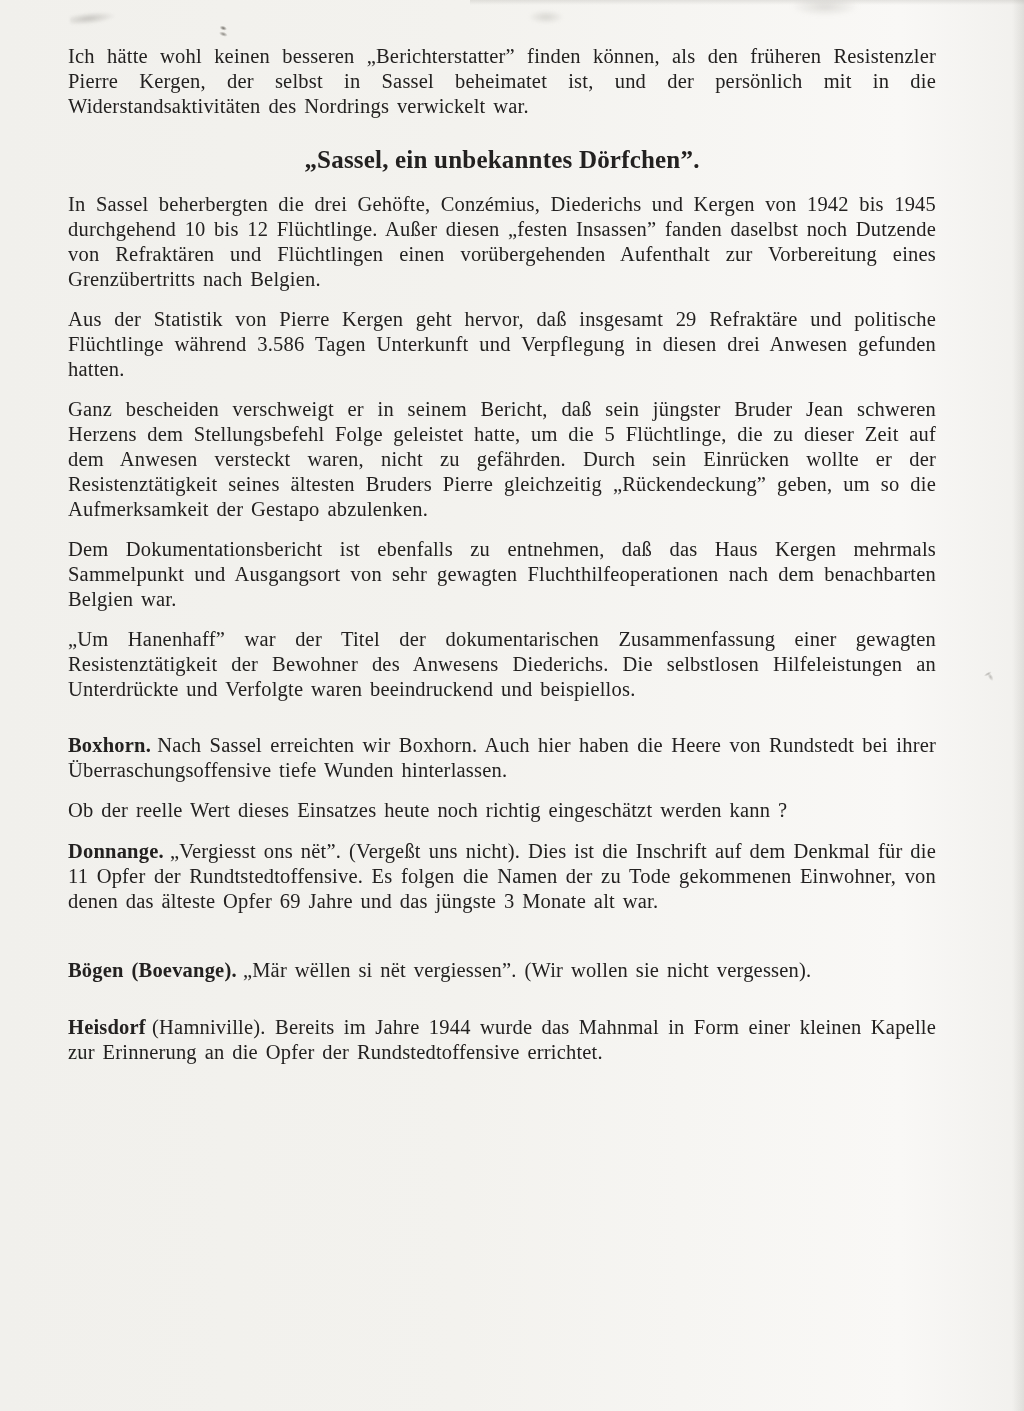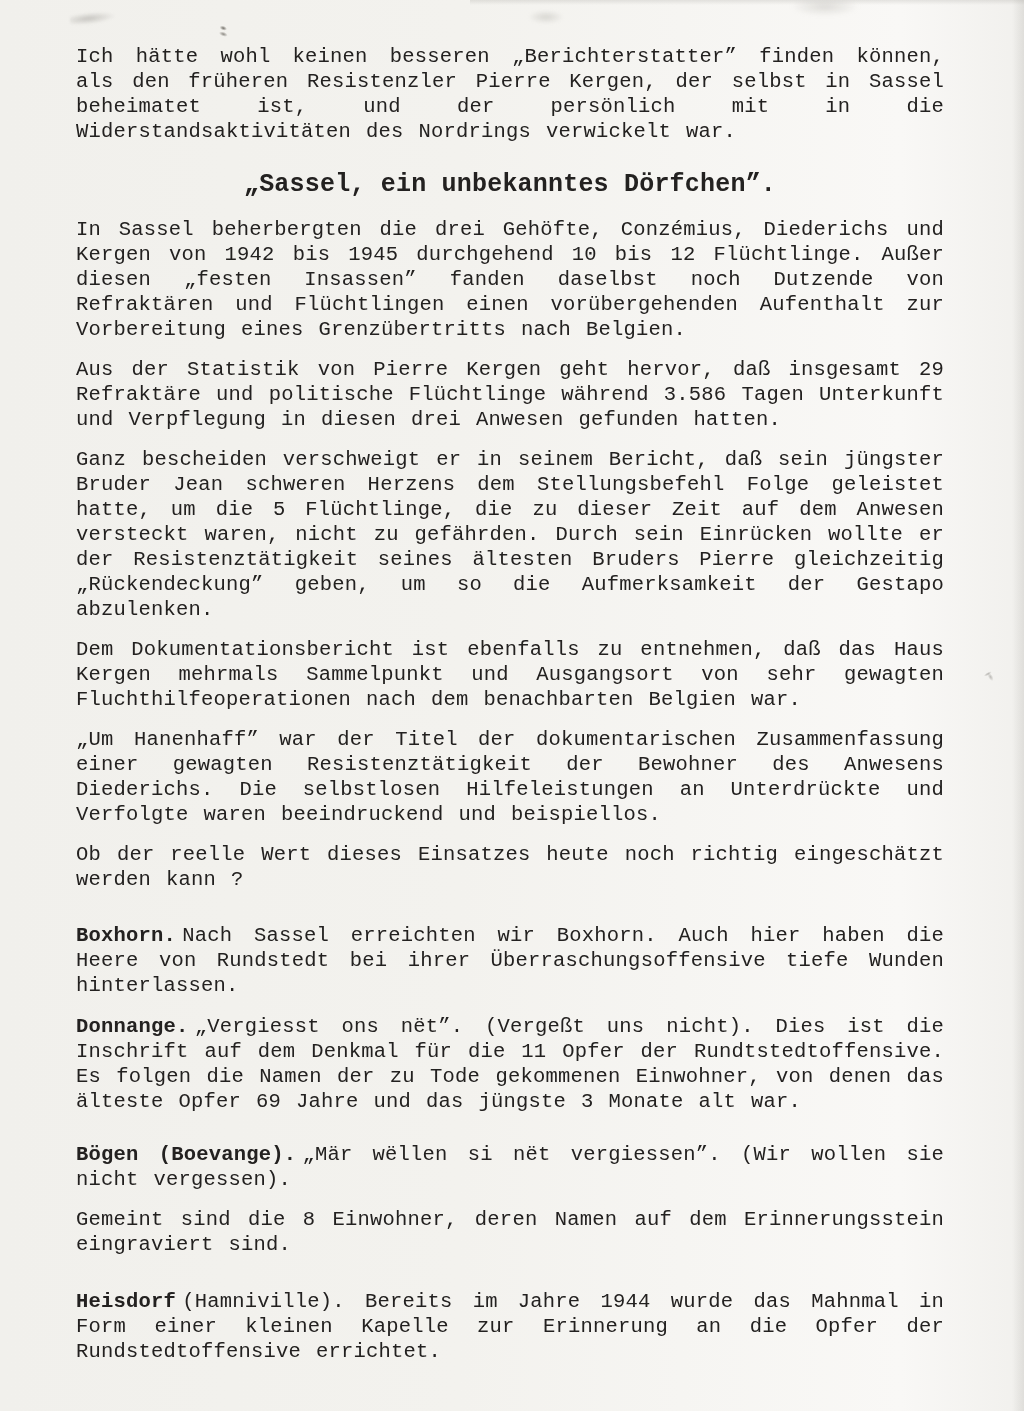--- a/index.html
+++ b/index.html
@@ -15,24 +15,23 @@
     color: #232120;
     position: relative;
   }
   .page {
     position: absolute;
     inset: 0;
     background: linear-gradient(90deg, #f1f0ec 0%, #f3f2ee 45%, #f9f8f6 88%, #f1f0ed 100%);
   }
   .content {
     position: absolute;
-    left: 76px;
+    left: 68px;
     top: 44px;
     width: 868px;
-    font-family: Liberation Mono, monospace;
   }
   .para {
     font-size: 20.5px;
     line-height: 25px;
     text-align: justify;
     margin: 0 0 15px 0;
     word-spacing: 2.5px;
     letter-spacing: 0.2px;
   }
   .lead {
@@ -42,21 +41,21 @@
   .heading {
     font-size: 25px;
     line-height: 30px;
     font-weight: bold;
     letter-spacing: 0.2px;
     margin: 26px 0 17px 0;
     text-align: center;
   }
   .gap-a { margin-top: 31px; }  
   .gap-b { margin-top: 16px; }  
-  .gap-c { margin-top: 28px; }  
+  .gap-c { margin-top: 44px; }  
   .gap-d { margin-top: 32px; }  
 
   
   .smudge {
     position: absolute;
     pointer-events: none;
   }
   .smudge-1 { 
     left: 70px; top: 12px; width: 46px; height: 12px;
     background: radial-gradient(ellipse at 40% 50%, rgba(130,128,122,0.38), rgba(130,128,122,0) 70%);
@@ -123,35 +122,34 @@
     <p class="para">In Sassel beherbergten die drei Gehöfte, Conzémius, Diederichs und Kergen von 1942 bis 1945 durchgehend 10 bis 12 Flüchtlinge. Außer diesen „festen Insassen” fanden daselbst noch Dutzende von Refraktären und Flüchtlingen einen vorübergehenden Aufenthalt zur Vorbereitung eines Grenzübertritts nach Belgien.</p>
 
     <p class="para">Aus der Statistik von Pierre Kergen geht hervor, daß insgesamt 29 Refraktäre und politische Flüchtlinge während 3.586 Tagen Unterkunft und Verpflegung in diesen drei Anwesen gefunden hatten.</p>
 
     <p class="para">Ganz bescheiden verschweigt er in seinem Bericht, daß sein jüngster Bruder Jean schweren Herzens dem Stellungsbefehl Folge geleistet hatte, um die 5 Flüchtlinge, die zu dieser Zeit auf dem Anwesen versteckt waren, nicht zu gefährden. Durch sein Einrücken wollte er der Resistenztätigkeit seines ältesten Bruders Pierre gleichzeitig „Rückendeckung” geben, um so die Aufmerksamkeit der Gestapo abzulenken.</p>
 
     <p class="para">Dem Dokumentationsbericht ist ebenfalls zu entnehmen, daß das Haus Kergen mehrmals Sammelpunkt und Ausgangsort von sehr gewagten Fluchthilfeoperationen nach dem benachbarten Belgien war.</p>
 
     <p class="para">„Um Hanenhaff” war der Titel der dokumentarischen Zusammenfassung einer gewagten Resistenztätigkeit der Bewohner des Anwesens Diederichs. Die selbstlosen Hilfeleistungen an Unterdrückte und Verfolgte waren beeindruckend und beispiellos.</p>
 
-    <p class="para">Ob der reelle Wert dieses Einsatzes heute noch richtig eingeschätzt werden kann ?</p>
-
     <p class="para gap-a">
       <b class="lead">Boxhorn.</b><span>Nach Sassel erreichten wir Boxhorn. Auch hier haben die Heere von Rundstedt bei ihrer Überraschungsoffensive tiefe Wunden hinterlassen.</span>
     </p>
+
+    <p class="para">Ob der reelle Wert dieses Einsatzes heute noch richtig eingeschätzt werden kann ?</p>
 
 
     <p class="para gap-b">
       <b class="lead">Donnange.</b><span>„Vergiesst ons nët”. (Vergeßt uns nicht). Dies ist die Inschrift auf dem Denkmal für die 11 Opfer der Rundtstedtoffensive. Es folgen die Namen der zu Tode gekommenen Einwohner, von denen das älteste Opfer 69 Jahre und das jüngste 3 Monate alt war.</span>
     </p>
 
     <p class="para gap-c">
       <b class="lead">Bögen (Boevange).</b><span>„Mär wëllen si nët vergiessen”. (Wir wollen sie nicht vergessen).</span>
     </p>
 
-    <p class="para">Gemeint sind die 8 Einwohner, deren Namen auf dem Erinnerungsstein eingraviert sind.</p>
 
     <p class="para gap-d">
       <b class="lead">Heisdorf</b><span>(Hamniville). Bereits im Jahre 1944 wurde das Mahnmal in Form einer kleinen Kapelle zur Erinnerung an die Opfer der Rundstedtoffensive errichtet.</span>
     </p>
 
   </div>
 </div>
 
 </body></html>

